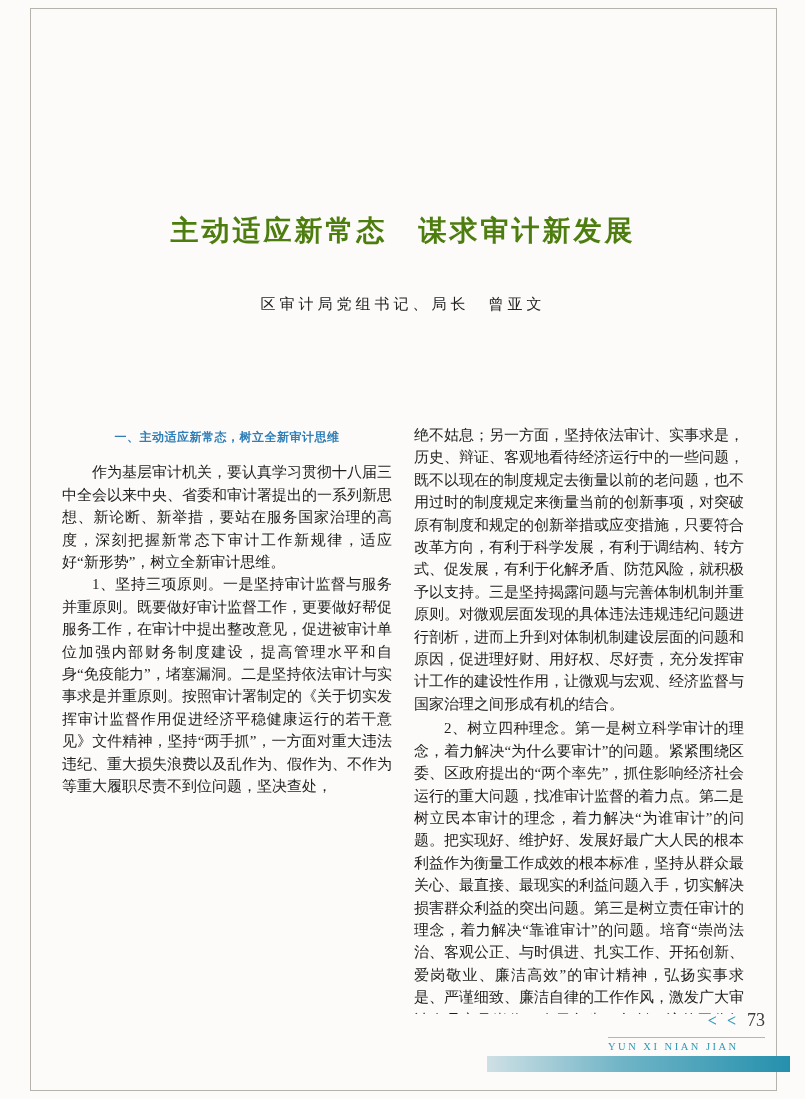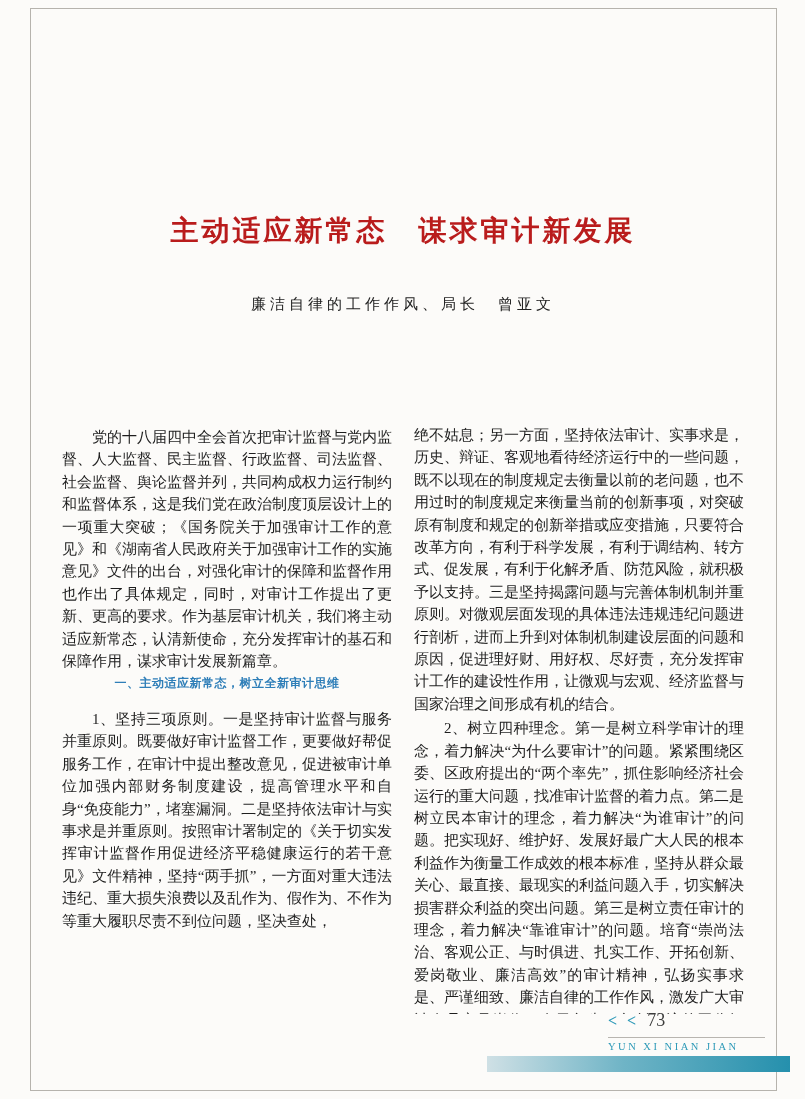--- a/index.html
+++ b/index.html
@@ -24,21 +24,21 @@
   }
   .title {
     position: absolute;
     left: 62px; top: 212px;
     width: 682px;
     text-align: center;
     font-family: "Liberation Sans", sans-serif;
     font-size: 28px;
     font-weight: 700;
     letter-spacing: 3px;
-    color: #b91c1c;
+    color: #4d7c0f;
   }
   .byline {
     position: absolute;
     left: 62px; top: 295px;
     width: 682px;
     text-align: center;
     font-size: 15px;
     letter-spacing: 4px;
     color: #222;
   }
@@ -65,20 +65,21 @@
     color: var(--accent_blue, #2e7eb8);
     text-align: center;
     margin: 0 0 13px 0;
     letter-spacing: 0.5px;
   }
   .footer-pagenum {
     position: absolute;
     top: 1010px;
     left: 608px;
     width: 157px;
+    text-align: right;
     white-space: nowrap;
   }
   .footer-pagenum .chevrons {
     color: var(--footer_teal, #2e9ab8);
     font-size: 16px;
     letter-spacing: 3px;
     font-weight: 700;
     margin-right: 8px;
   }
   .footer-pagenum .pagenum {
@@ -118,27 +119,27 @@
 </style>
 </head>
 <body>
 
 <div class="page">
 
   <div class="frame"></div>
 
   <h1 class="title">主动适应新常态　谋求审计新发展</h1>
 
-  <div class="byline">廉洁自律的工作作风、局长　曾亚文</div>
+  <div class="byline">区审计局党组书记、局长　曾亚文</div>
 
   <div class="columns">
 
     <div class="col">
-      <p>党的十八届四中全会首次把审计监督与党内监督、人大监督、民主监督、行政监督、司法监督、社会监督、舆论监督并列，共同构成权力运行制约和监督体系，这是我们党在政治制度顶层设计上的一项重大突破；《国务院关于加强审计工作的意见》和《湖南省人民政府关于加强审计工作的实施意见》文件的出台，对强化审计的保障和监督作用也作出了具体规定，同时，对审计工作提出了更新、更高的要求。作为基层审计机关，我们将主动适应新常态，认清新使命，充分发挥审计的基石和保障作用，谋求审计发展新篇章。</p>
       <h2 class="section-heading">一、主动适应新常态，树立全新审计思维</h2>
+      <p>作为基层审计机关，要认真学习贯彻十八届三中全会以来中央、省委和审计署提出的一系列新思想、新论断、新举措，要站在服务国家治理的高度，深刻把握新常态下审计工作新规律，适应好“新形势”，树立全新审计思维。</p>
       <p>1、坚持三项原则。一是坚持审计监督与服务并重原则。既要做好审计监督工作，更要做好帮促服务工作，在审计中提出整改意见，促进被审计单位加强内部财务制度建设，提高管理水平和自身“免疫能力”，堵塞漏洞。二是坚持依法审计与实事求是并重原则。按照审计署制定的《关于切实发挥审计监督作用促进经济平稳健康运行的若干意见》文件精神，坚持“两手抓”，一方面对重大违法违纪、重大损失浪费以及乱作为、假作为、不作为等重大履职尽责不到位问题，坚决查处，</p>
     </div>
 
     <div class="col">
       <p class="no-indent">绝不姑息；另一方面，坚持依法审计、实事求是，历史、辩证、客观地看待经济运行中的一些问题，既不以现在的制度规定去衡量以前的老问题，也不用过时的制度规定来衡量当前的创新事项，对突破原有制度和规定的创新举措或应变措施，只要符合改革方向，有利于科学发展，有利于调结构、转方式、促发展，有利于化解矛盾、防范风险，就积极予以支持。三是坚持揭露问题与完善体制机制并重原则。对微观层面发现的具体违法违规违纪问题进行剖析，进而上升到对体制机制建设层面的问题和原因，促进理好财、用好权、尽好责，充分发挥审计工作的建设性作用，让微观与宏观、经济监督与国家治理之间形成有机的结合。</p>
       <p>2、树立四种理念。第一是树立科学审计的理念，着力解决“为什么要审计”的问题。紧紧围绕区委、区政府提出的“两个率先”，抓住影响经济社会运行的重大问题，找准审计监督的着力点。第二是树立民本审计的理念，着力解决“为谁审计”的问题。把实现好、维护好、发展好最广大人民的根本利益作为衡量工作成效的根本标准，坚持从群众最关心、最直接、最现实的利益问题入手，切实解决损害群众利益的突出问题。第三是树立责任审计的理念，着力解决“靠谁审计”的问题。培育“崇尚法治、客观公正、与时俱进、扎实工作、开拓创新、爱岗敬业、廉洁高效”的审计精神，弘扬实事求是、严谨细致、廉洁自律的工作作风，激发广大审计人员立足岗位、奋勇争先、争创一流的工作氛围。第四是树立文明审计的理念，着力解决“怎样审计”的问题。在工作中，以事实为</p>
     </div>
 
   </div>
 

